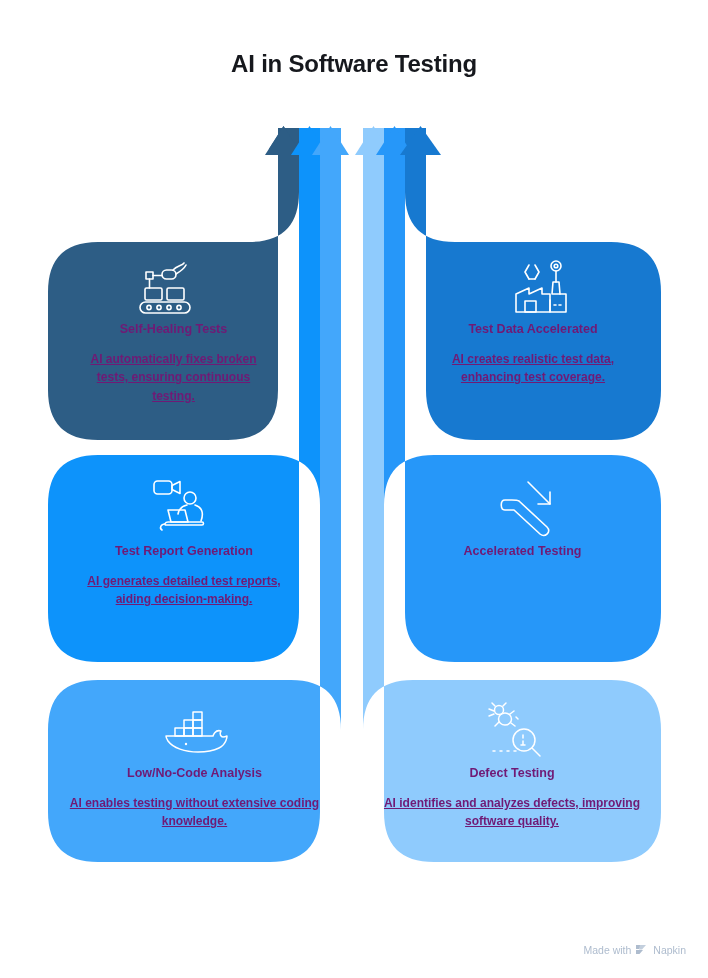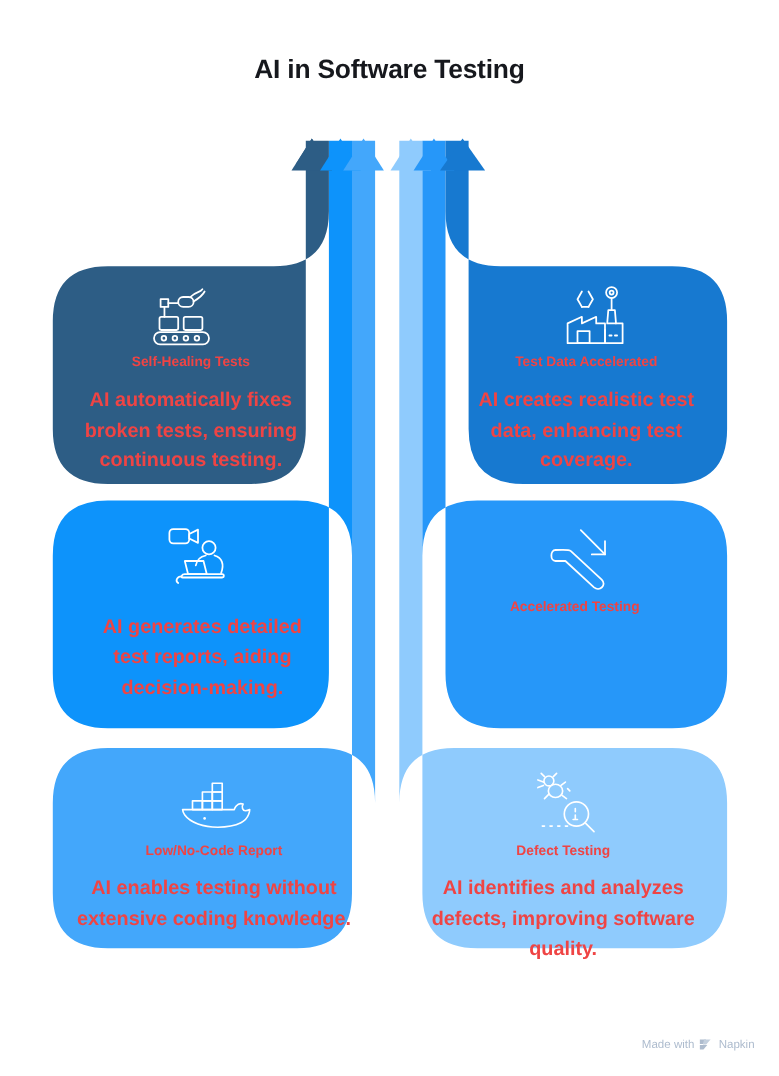--- a/index.html
+++ b/index.html
@@ -20,32 +20,33 @@
     font-weight:bold;
     color:#16181d;
     letter-spacing:-0.2px;
   }
 
   svg#graphic{ position:absolute; left:0; top:0; width:708px; height:978px; }
 
   .card-txt{
     position:absolute;
     text-align:center;
-    color:#ef4444;
+    color:#701a75;
   }
   .c-title{
     font-size:12.5px;
     font-weight:bold;
     line-height:1.25;
   }
   .c-desc{
-    font-size:18px;
+    font-size:12px;
     font-weight:bold;
     line-height:1.55;
     margin-top:12px;
+    text-decoration:underline;
   }
 
   #footer{
     position:absolute;
     right:22px; bottom:22px;
     display:flex; align-items:flex-start; gap:5px;
     color:#aebcce;
     font-size:10.5px;
   }
   #footer .nap-mark{ display:inline-flex; }
@@ -182,29 +183,30 @@
     <div class="c-title">Self-Healing Tests</div>
     <div class="c-desc" style="padding:0 28px;">AI automatically fixes broken tests, ensuring continuous testing.</div>
   </div>
 
   <div class="card-txt" style="left:405px; top:322px; width:256px;">
     <div class="c-title">Test Data Accelerated</div>
     <div class="c-desc" style="padding:0 28px;">AI creates realistic test data, enhancing test coverage.</div>
   </div>
 
   <div class="card-txt" style="left:48px; top:544px; width:272px;">
+    <div class="c-title">Test Report Generation</div>
     <div class="c-desc" style="padding:0 28px;">AI generates detailed test reports, aiding decision-making.</div>
   </div>
 
   <div class="card-txt" style="left:384px; top:544px; width:277px;">
     <div class="c-title">Accelerated Testing</div>
   </div>
 
   <div class="card-txt" style="left:48px; top:766px; width:293px;">
-    <div class="c-title">Low/No-Code Report</div>
+    <div class="c-title">Low/No-Code Analysis</div>
     <div class="c-desc" style="padding:0 18px;">AI enables testing without extensive coding knowledge.</div>
   </div>
 
   <div class="card-txt" style="left:363px; top:766px; width:298px;">
     <div class="c-title">Defect Testing</div>
     <div class="c-desc" style="padding:0 12px;">AI identifies and analyzes defects, improving software quality.</div>
   </div>
 
   <div id="footer">
     <span>Made with</span>

